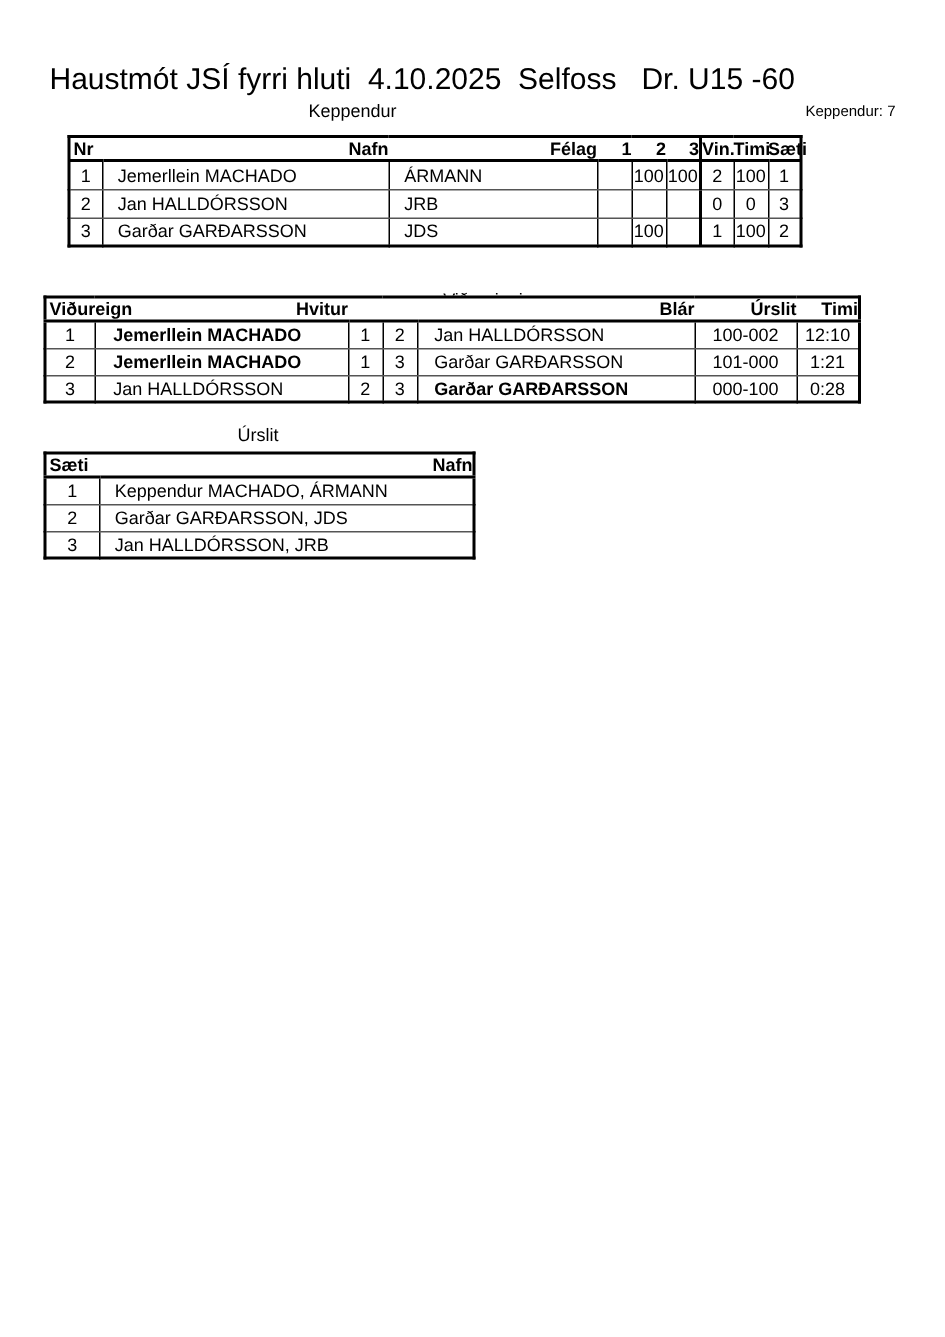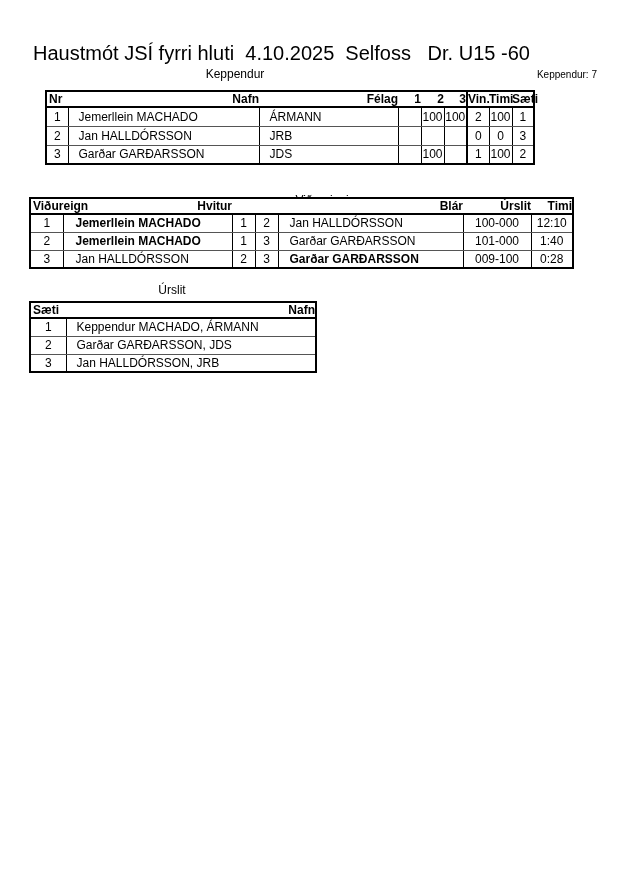--- a/index.html
+++ b/index.html
@@ -156,39 +156,39 @@
     <th>Blár</th>
     <th>Úrslit</th>
     <th>Timi</th>
   </tr>
   <tr>
     <td>1</td>
     <td class="name-h bold">Jemerllein MACHADO</td>
     <td>1</td>
     <td>2</td>
     <td class="name-b">Jan HALLDÓRSSON</td>
-    <td>100-000</td>
+    <td>100-002</td>
     <td>12:10</td>
   </tr>
   <tr>
     <td>2</td>
     <td class="name-h bold">Jemerllein MACHADO</td>
     <td>1</td>
     <td>3</td>
     <td class="name-b">Garðar GARÐARSSON</td>
     <td>101-000</td>
-    <td>1:40</td>
+    <td>1:21</td>
   </tr>
   <tr>
     <td>3</td>
     <td class="name-h">Jan HALLDÓRSSON</td>
     <td>2</td>
     <td>3</td>
     <td class="name-b bold">Garðar GARÐARSSON</td>
-    <td>009-100</td>
+    <td>000-100</td>
     <td>0:28</td>
   </tr>
 </tbody>
   </table>
 
 <div class="sec-title" id="t3-title">Úrslit</div>
 
 <table class="rpt" id="t3">
   <colgroup>
     <col style="width:36px">

